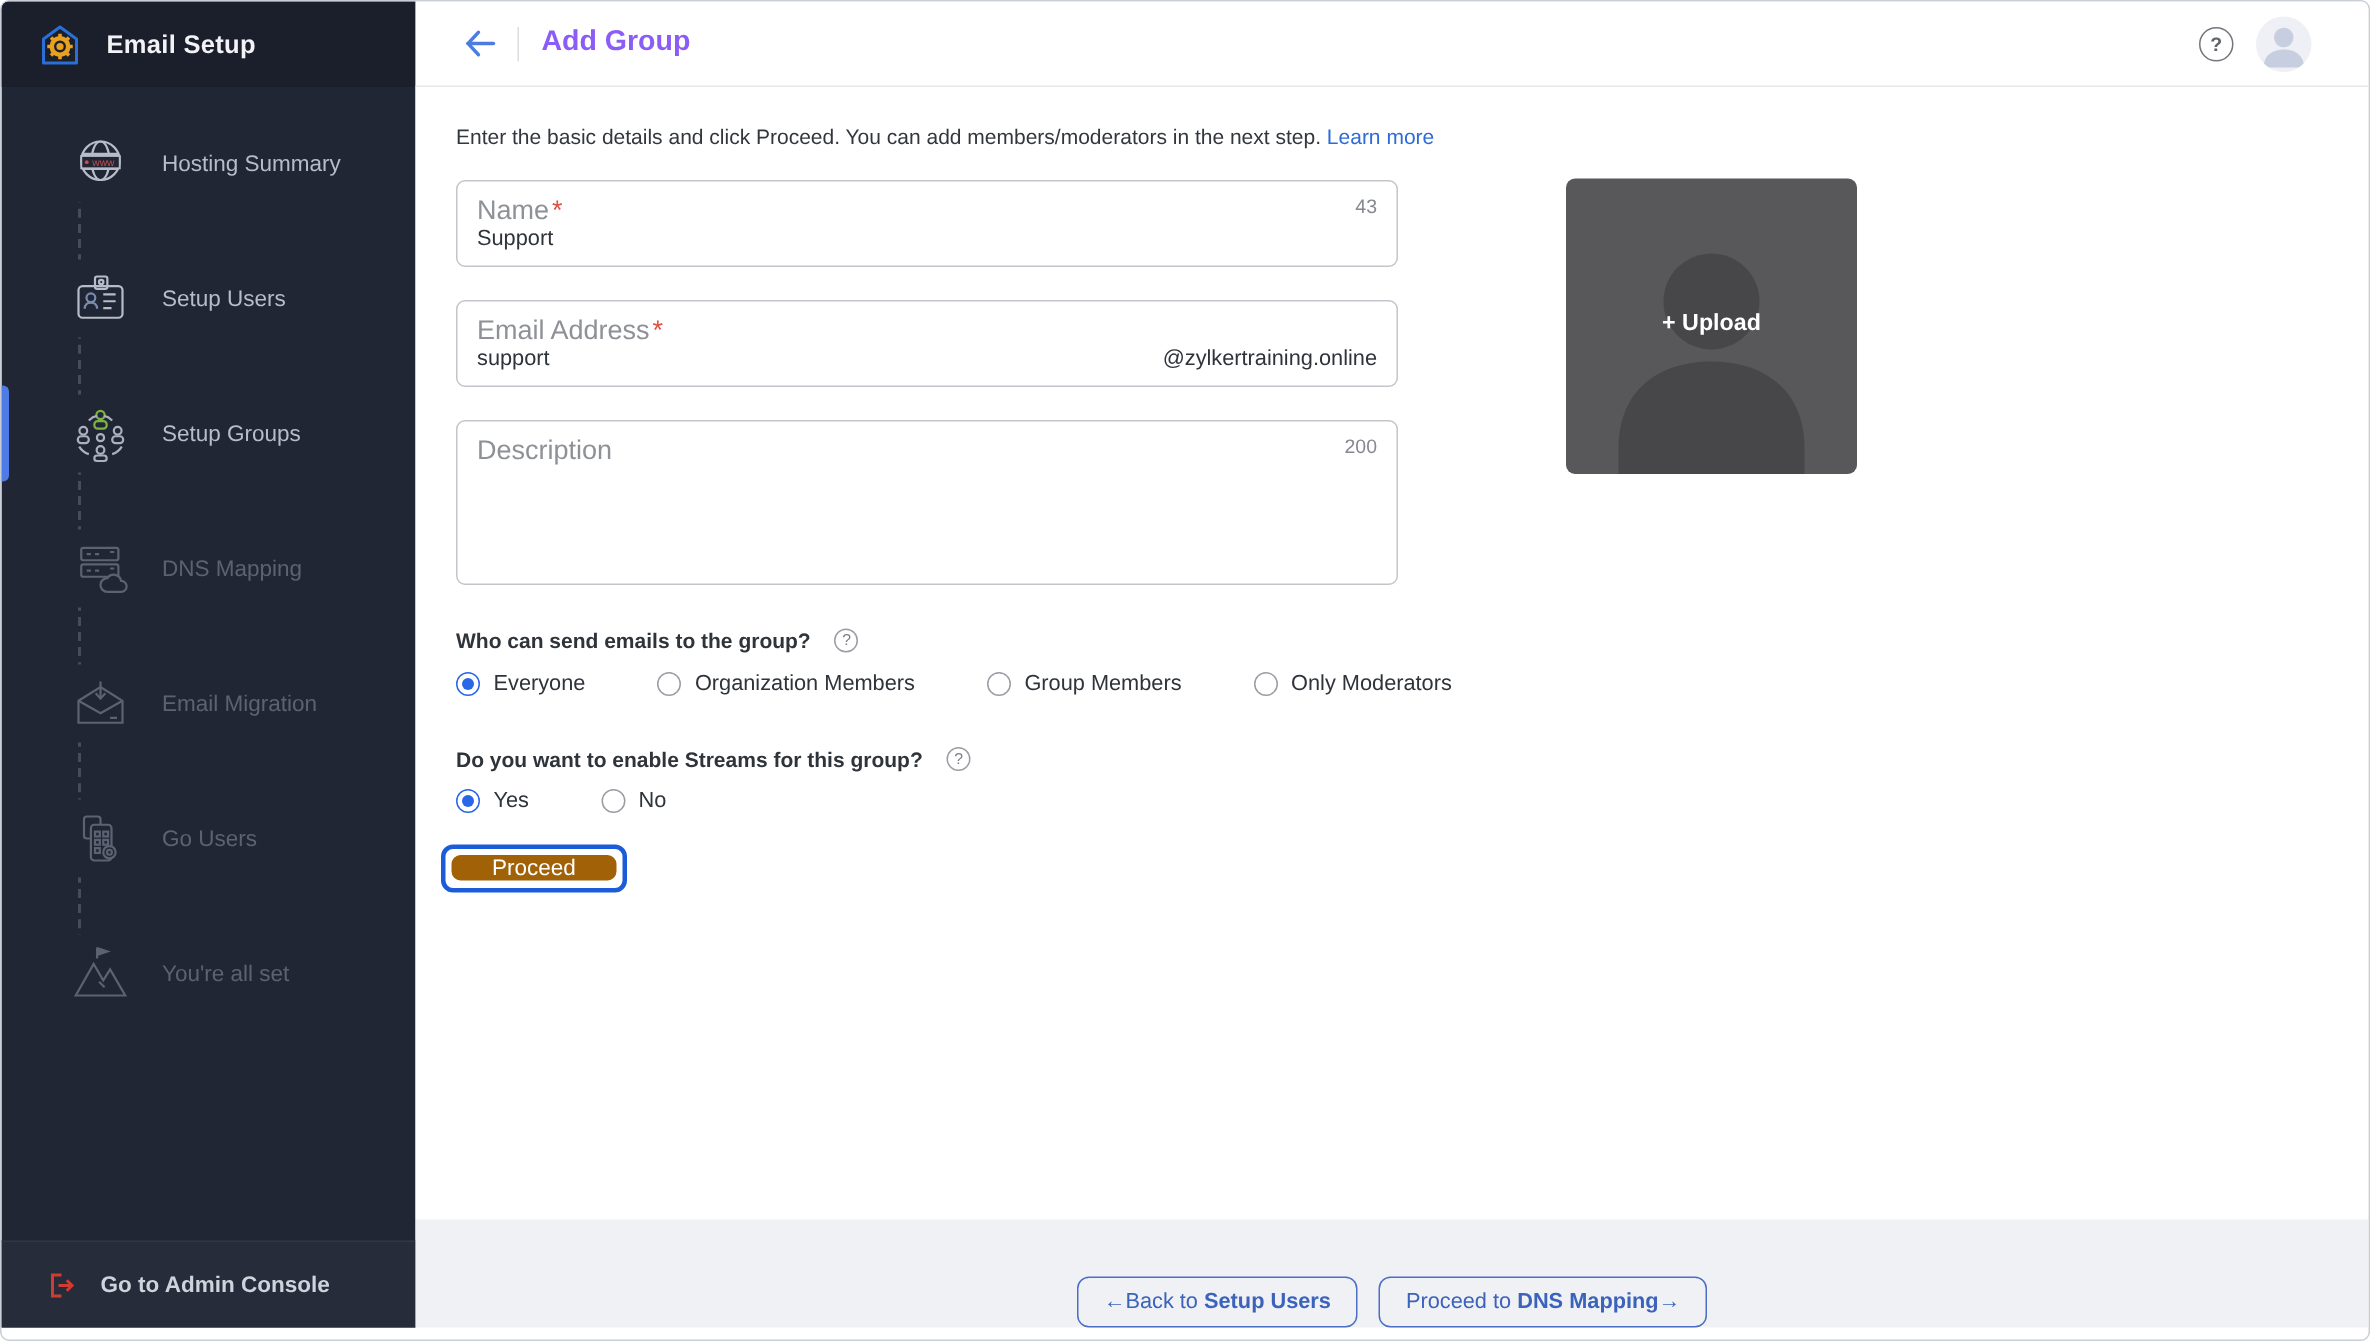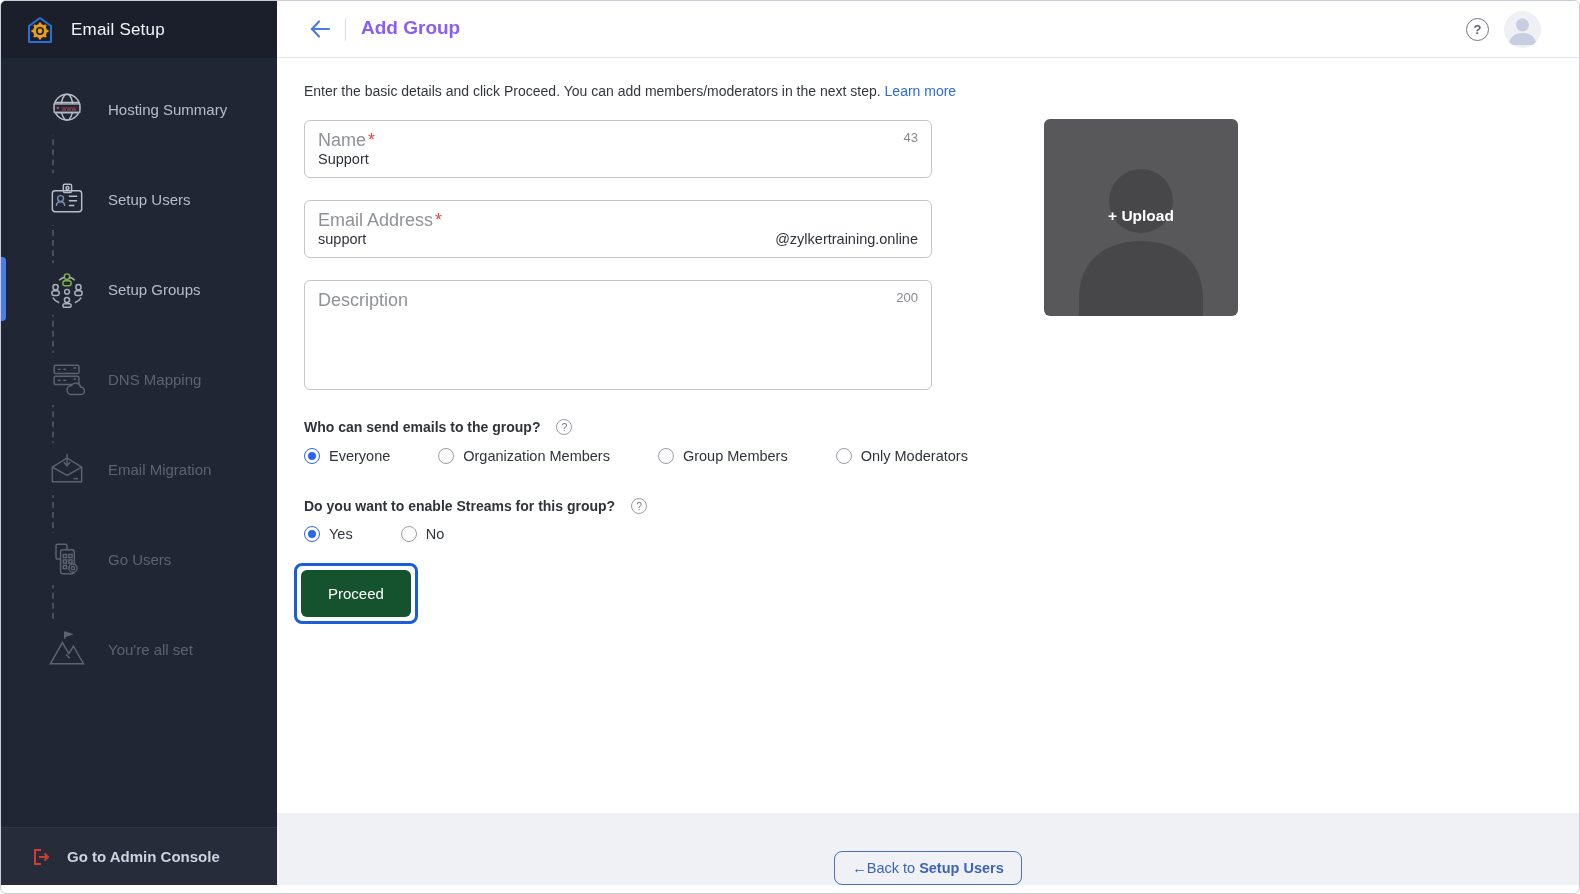--- a/index.html
+++ b/index.html
@@ -3,21 +3,21 @@
 <meta charset="utf-8">
 <style>
   * { box-sizing: border-box; margin: 0; padding: 0; }
   html,body { width:1580px; height:894px; background:#fff; font-family:"Liberation Sans", sans-serif; }
   .frame { position:relative; width:1580px; height:894px; background:#fff; border:1px solid #c9cdd5; border-radius:6px; overflow:hidden; }
 
   
   .sidebar { position:absolute; left:0; top:0; bottom:8px; width:276px; background:#212634; }
   .sidebar-header { height:57px; background:#1a1f2b; display:flex; align-items:center; padding-left:22px; }
   .logo-box { width:34px; height:34px; display:flex; align-items:center; justify-content:center; }
-  .sidebar-title { color:#f2f3f6; font-size:17px; font-weight:400; margin-left:14px; letter-spacing:.2px; }
+  .sidebar-title { color:#f2f3f6; font-size:17px; font-weight:700; margin-left:14px; letter-spacing:.2px; }
   .nav { position:relative; margin-top:6px; }
   .nav-line { position:absolute; left:51px; top:45px; height:540px; border-left:2px dashed #454c5c; }
   .nav-item { position:relative; height:90px; display:flex; align-items:center; padding-left:44px; cursor:pointer; }
   .nav-icon { width:44px; height:52px; display:flex; align-items:center; justify-content:center; background:#212634; z-index:1; }
   .nav-label { margin-left:19px; font-size:15px; color:#b7bdc8; }
   .nav-item.upcoming .nav-label { color:#5b6372; }
   .active-indicator { position:absolute; left:0; top:256px; width:5px; height:64px; background:#4f7be8; border-radius:0 4px 4px 0; }
   .sidebar-bottom { position:absolute; left:0; right:0; bottom:0; height:58px; background:#272c3b; border-top:1px solid #313748; display:flex; align-items:center; padding-left:30px; cursor:pointer; }
   .sidebar-bottom .nav-label { color:#ced3dc; font-weight:700; font-size:15px; margin-left:16px; }
   svg.icon { display:block; }
@@ -50,21 +50,21 @@
   .q-help { width:16px; height:16px; border:1px solid #9a9da3; border-radius:50%; color:#7b7e84; font-size:10.5px; font-weight:400; display:inline-flex; align-items:center; justify-content:center; cursor:pointer; }
   .radio-row { position:absolute; left:27px; display:flex; gap:48px; }
   .r1 { top:390px; } .r2 { top:468px; }
   .radio-opt { display:flex; align-items:center; gap:9px; cursor:pointer; }
   .radio { width:16px; height:16px; border:1.5px solid #9a9da3; border-radius:50%; background:#fff; position:relative; flex:0 0 auto; }
   .radio.selected { border-color:#2a66e8; }
   .radio.selected::after { content:""; position:absolute; left:3px; top:3px; width:8px; height:8px; border-radius:50%; background:#2a66e8; }
   .radio-label { font-size:14.5px; color:#2f333a; }
 
   .proceed-highlight { position:absolute; left:17px; top:505px; border:3px solid #1b5cd8; border-radius:8px; padding:4px; background:#fff; }
-  .proceed-btn { background:#14532d; color:#fff; border:none; border-radius:6px; padding:15px 27px; font-size:15px; font-family:"Liberation Sans", sans-serif; cursor:pointer; }
+  .proceed-btn { background:#a16207; color:#fff; border:none; border-radius:6px; padding:0 27px; font-size:15px; font-family:"Liberation Sans", sans-serif; cursor:pointer; }
 
   .upload-box { position:absolute; left:767px; top:61px; width:194px; height:197px; background:#58585b; border-radius:6px; overflow:hidden; cursor:pointer; }
   .upload-label { position:absolute; left:0; right:0; top:88px; text-align:center; color:#fff; font-size:15.5px; font-weight:700; z-index:2; }
 
   
   .footer { position:absolute; left:276px; right:0; bottom:8px; height:72px; background:#eff1f4; display:flex; align-items:flex-end; justify-content:center; gap:14px; }
   .footer-btn { border:1.5px solid #4a6fc4; border-radius:8px; background:transparent; color:#3c63bb; font-size:14.5px; padding:8px 17px; font-family:"Liberation Sans", sans-serif; cursor:pointer; }
   .footer-btn b { font-weight:700; }
 </style>
 </head>
@@ -311,15 +311,16 @@
       <svg width="194" height="197" viewBox="0 0 194 197" style="position:absolute;left:0;top:0;">
         <circle cx="97" cy="82" r="32" fill="#47474a"></circle>
         <path d="M35 180 c0-40 28-58 62-58 s62 18 62 58 v17 H35 z" fill="#47474a"></path>
       </svg>
       <span class="upload-label">+ Upload</span>
     </div>
   </main>
 
   <footer class="footer">
     <button class="footer-btn"><span>←</span><span>Back to </span><b>Setup Users</b></button>
+    <button class="footer-btn"><span>Proceed to </span><b>DNS Mapping</b><span>→</span></button>
   </footer>
 
 </div>
 
 </body></html>

